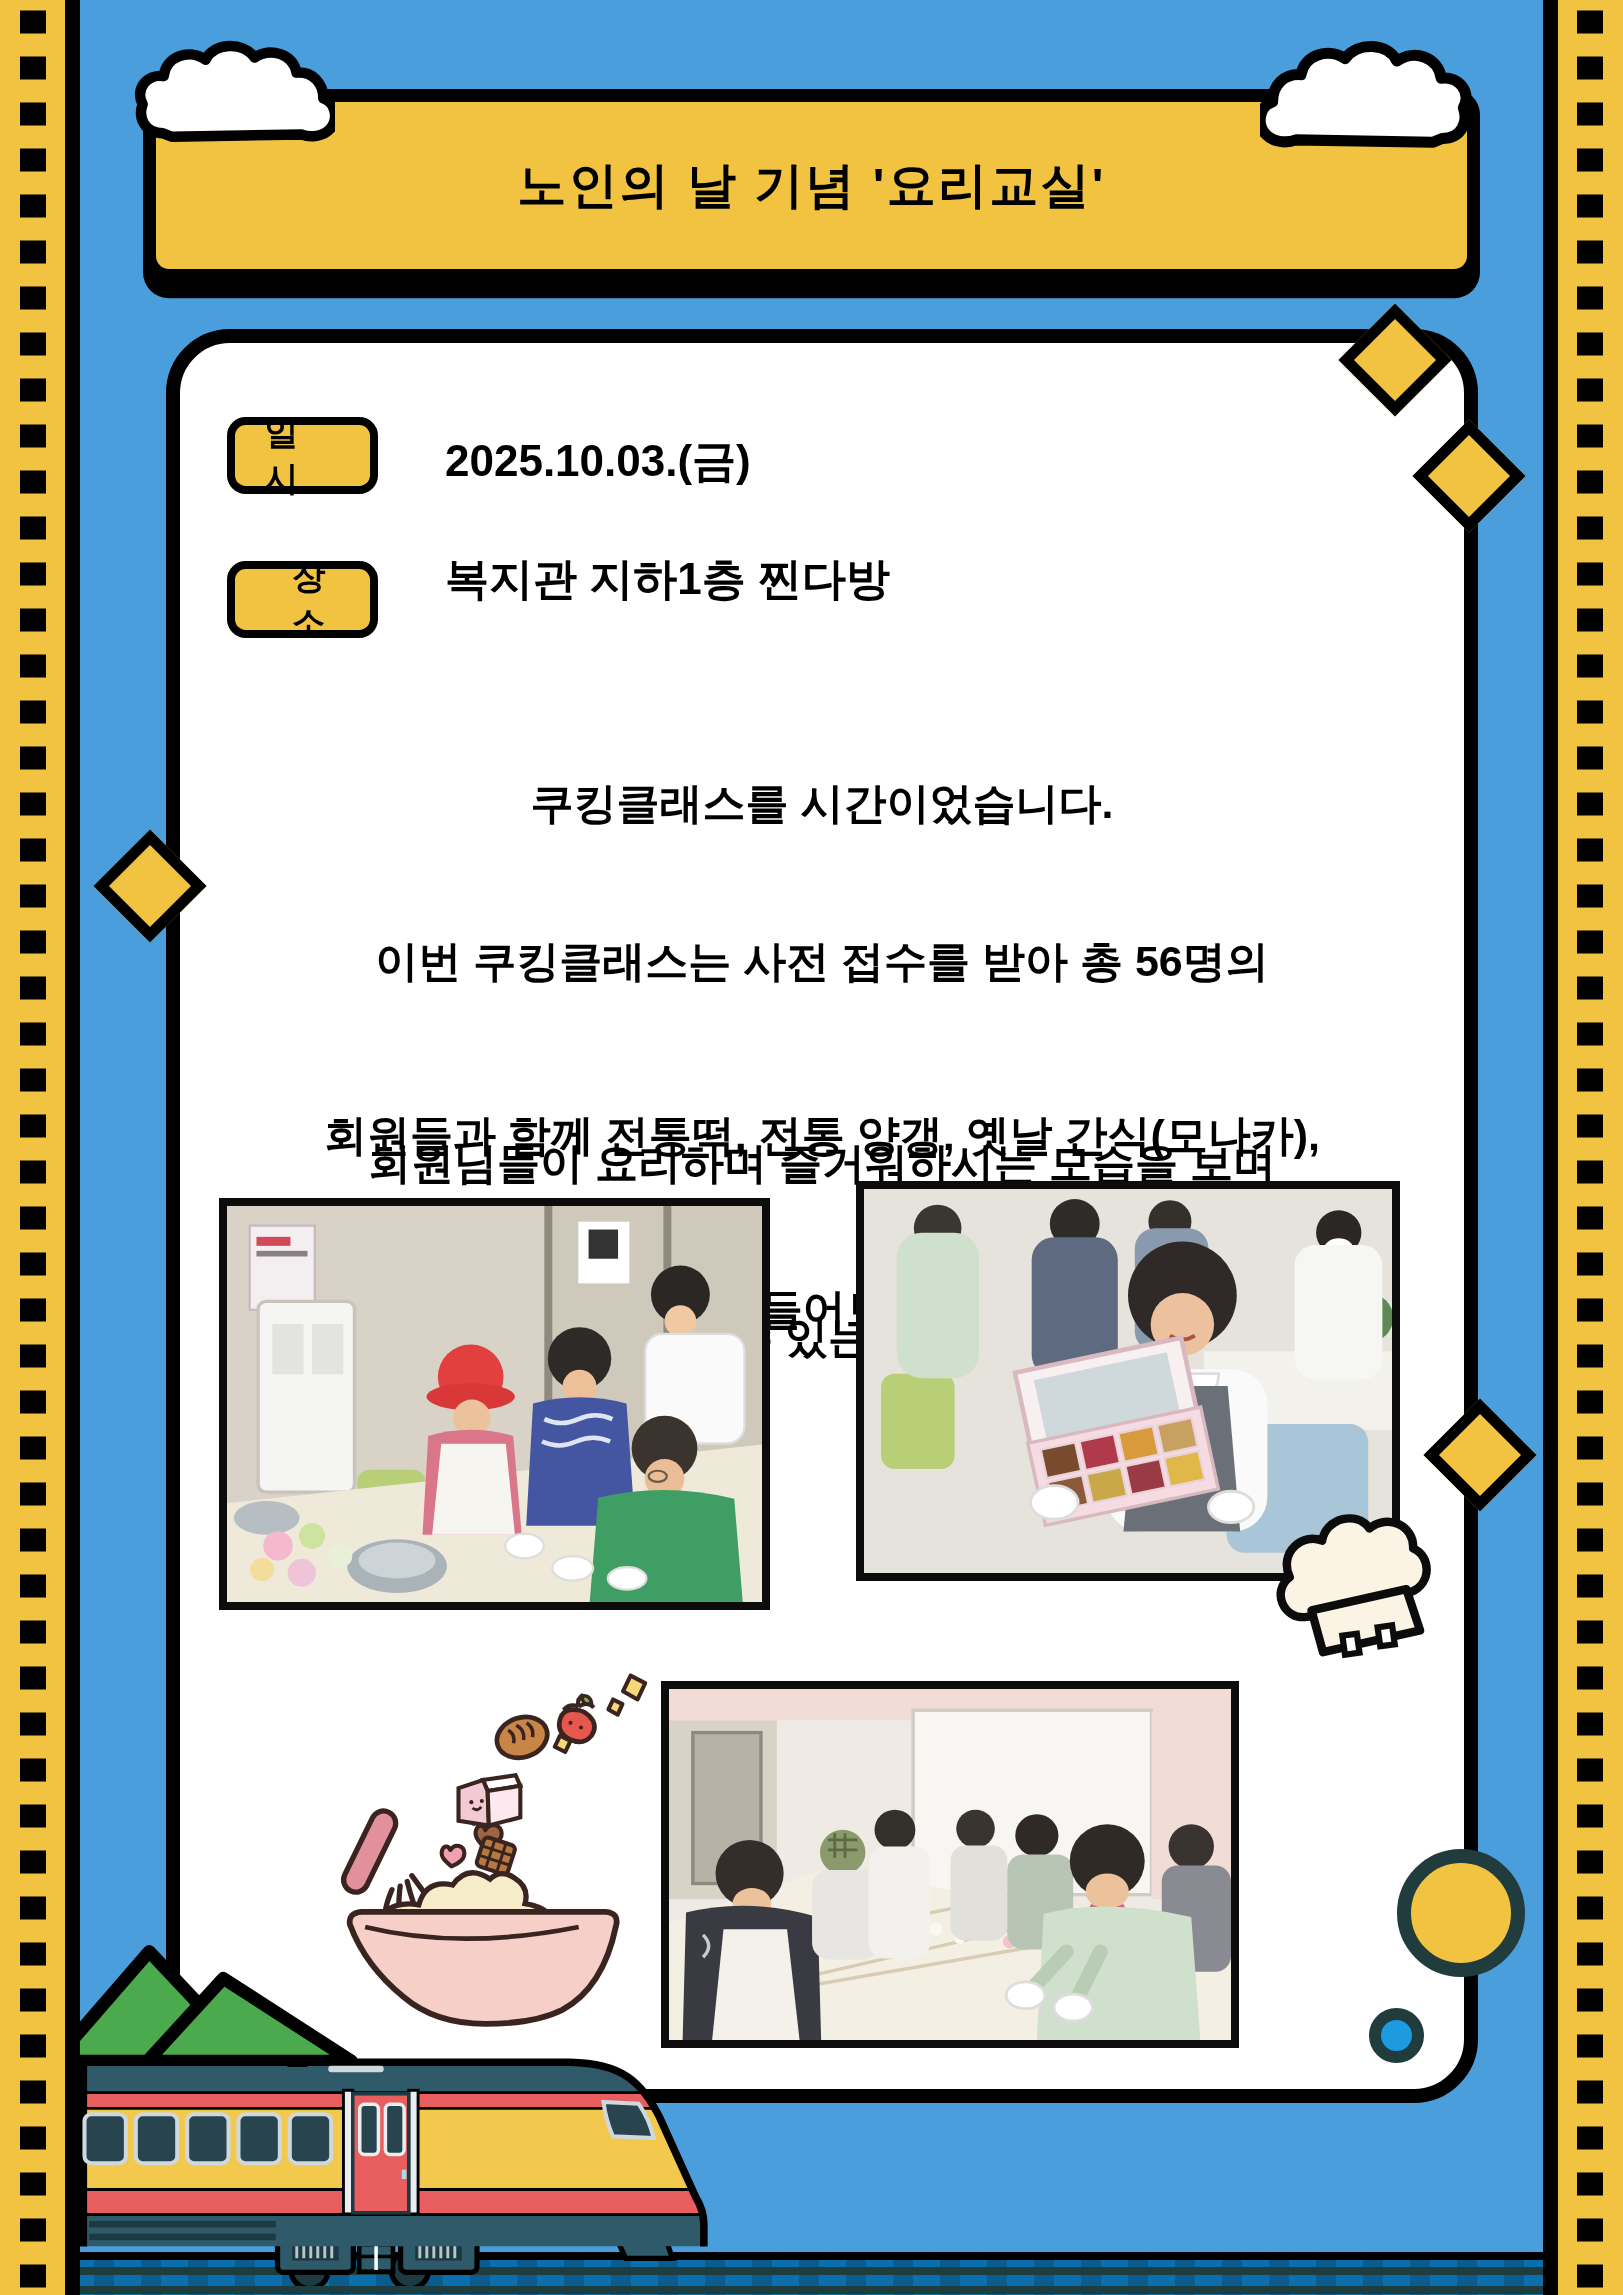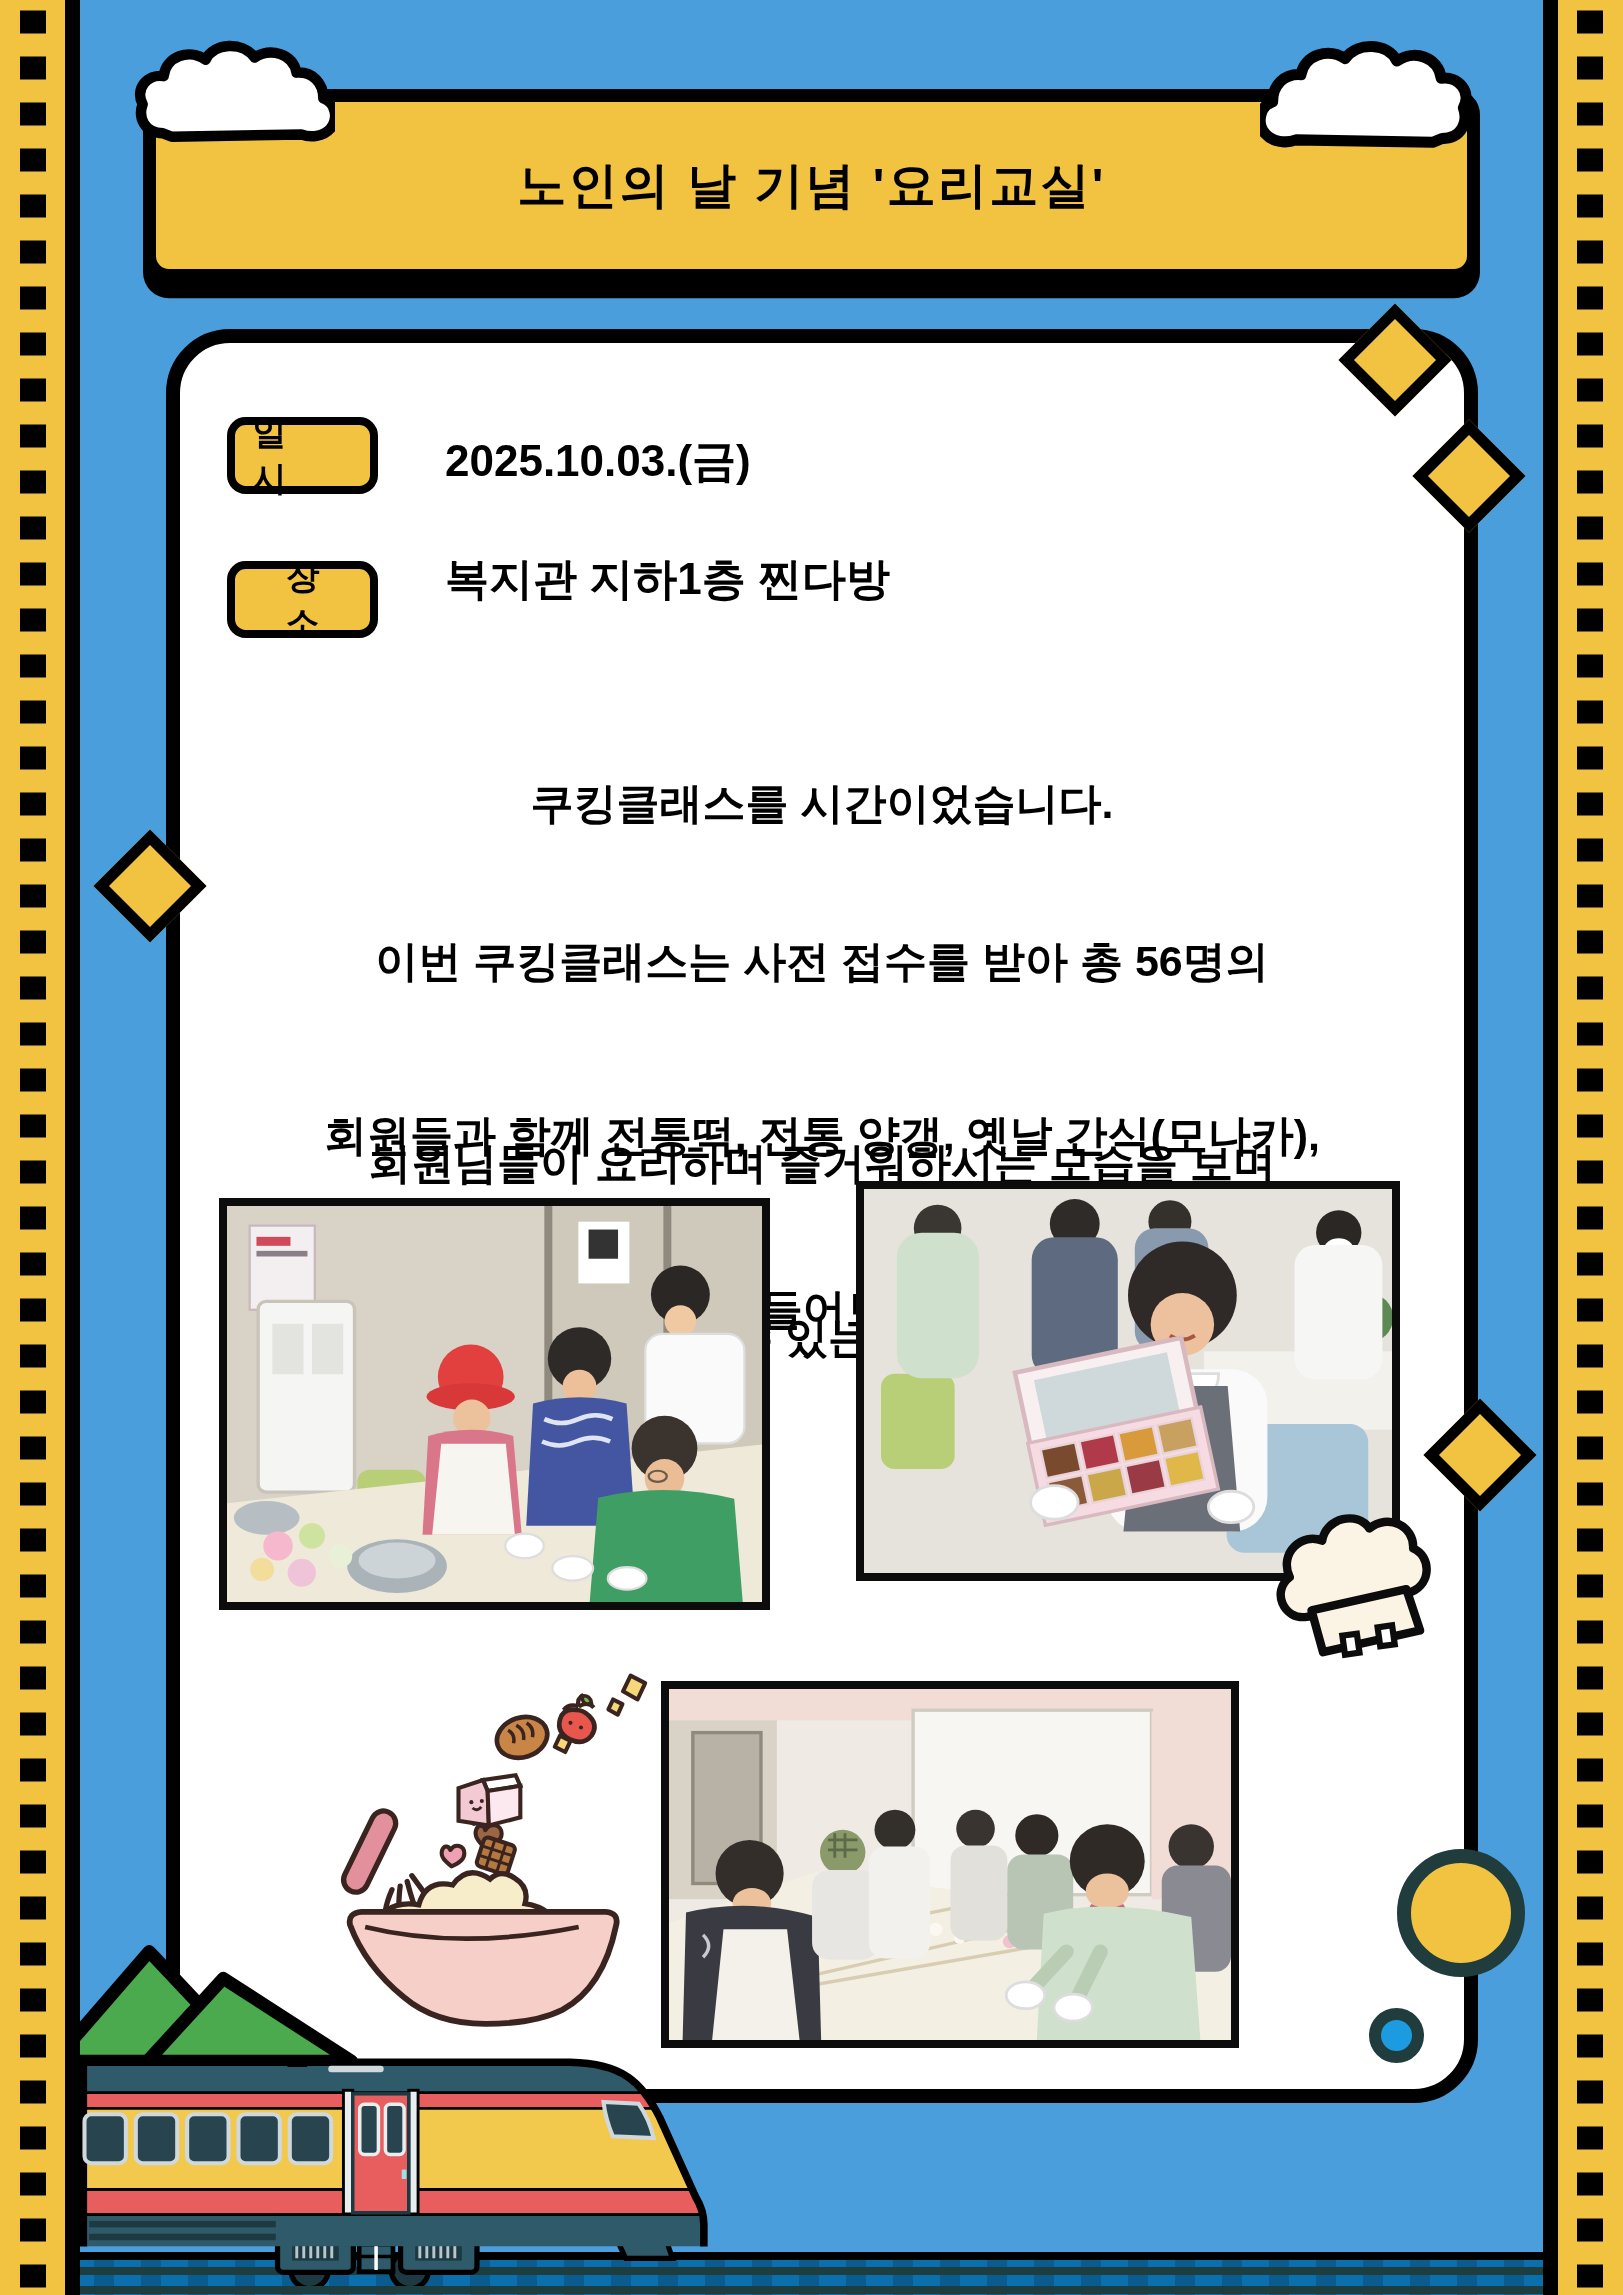--- a/index.html
+++ b/index.html
@@ -34,21 +34,21 @@
   #banner{left:143px;top:89px;width:1337px;height:193px;background:#F1C340;
     border:13px solid #000;border-radius:26px;box-sizing:border-box;
     box-shadow:0 16.3px 0 #000;z-index:30;
     display:flex;align-items:center;justify-content:center;}
   #banner h1{margin:0;font-size:49px;font-weight:900;color:#000;letter-spacing:2.3px;white-space:nowrap;}
 
   .cloud{z-index:31;}
 
   
   .badge{width:151px;height:77px;background:#F1C340;border:8.8px solid #000;border-radius:18.7px;
-    box-sizing:border-box;display:flex;align-items:center;justify-content:center;z-index:5;}
+    box-sizing:border-box;display:flex;align-items:center;justify-content:center;z-index:5;padding-left:12px;}
   .badge span{font-size:34px;font-weight:900;color:#000;letter-spacing:17.5px;margin-left:17.5px;}
   .info-value{font-size:44px;font-weight:800;color:#000;white-space:nowrap;z-index:5;}
 
   
   .para{left:179px;width:1286px;text-align:center;color:#000;font-weight:800;
     font-size:43px;line-height:58px;z-index:5;white-space:pre;}
 
   
   .photo{border:8.2px solid #0c0c0c;box-sizing:border-box;overflow:hidden;background:#ddd;z-index:5;}
   .photo svg{display:block;width:100%;height:100%;}

